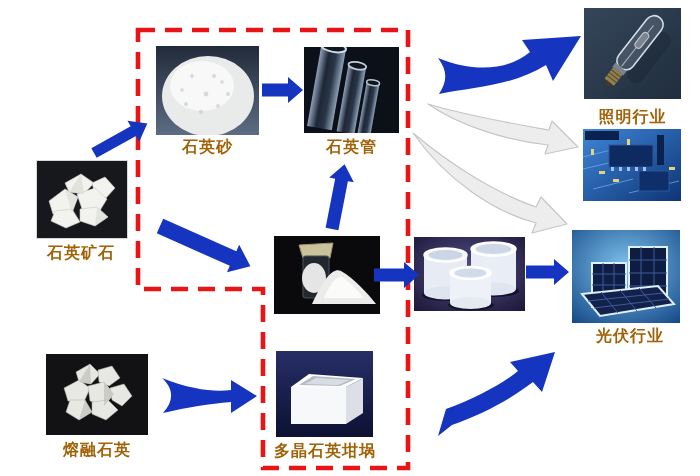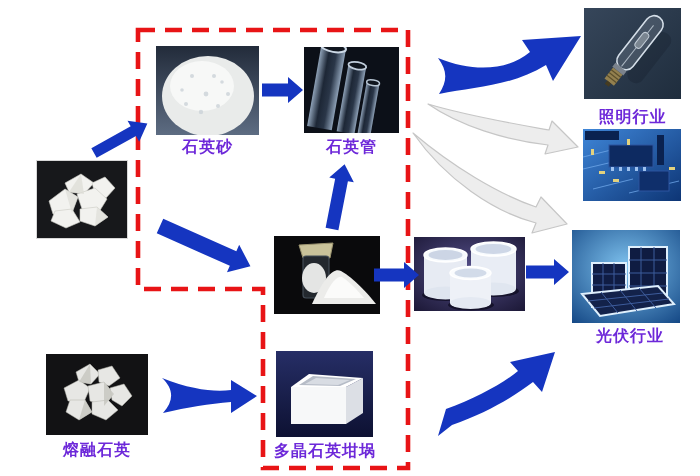--- a/index.html
+++ b/index.html
@@ -1,21 +1,21 @@
 <!DOCTYPE html>
 <html><head>
 <meta charset="utf-8">
 <style>
   html,body{margin:0;padding:0;background:#ffffff;}
   #stage{position:relative;width:700px;height:476px;background:#ffffff;overflow:hidden;
          font-family:"Liberation Serif","DejaVu Serif",serif;}
   .photo{position:absolute;overflow:hidden;}
   .photo svg{display:block;}
   .node-label{position:absolute;text-align:center;font-size:16px;font-weight:600;
-              color:#6d28d9;letter-spacing:1px;white-space:nowrap;}
+              color:#a16207;letter-spacing:1px;white-space:nowrap;}
   #overlay{position:absolute;left:0;top:0;width:700px;height:476px;pointer-events:none;}
 </style>
 </head>
 <body>
 
 <div id="stage">
 
   <div class="photo" style="left:156px;top:46px;width:103px;height:89px">
     <svg width="103" height="89" viewBox="0 0 103 89">
       <defs>
@@ -259,20 +259,21 @@
           <line x1="48" y1="60" x2="65" y2="81"></line>
           <line x1="67" y1="58" x2="84" y2="78"></line>
         <line x1="16" y1="71" x2="91" y2="63"></line>
           <line x1="22" y1="78" x2="97" y2="69"></line>
       </g>
     </svg>
   </div>
 
   <div class="node-label" style="left:156px;top:137px;width:103px">石英砂</div>
   <div class="node-label" style="left:304px;top:137px;width:95px">石英管</div>
+  <div class="node-label" style="left:26px;top:243px;width:110px">石英矿石</div>
   <div class="node-label" style="left:272px;top:441px;width:106px">多晶石英坩埚</div>
   <div class="node-label" style="left:46px;top:440px;width:102px">熔融石英</div>
   <div class="node-label" style="left:584px;top:107px;width:97px">照明行业</div>
   <div class="node-label" style="left:576px;top:326px;width:108px">光伏行业</div>
 
   <svg id="overlay" viewBox="0 0 700 476">
 
     <path d="M138,30 H408 V468 H263 V289 H138 Z" fill="none" stroke="#e81416" stroke-width="4.6" stroke-dasharray="17 10"></path>
 
     <g fill="#1535c0">

